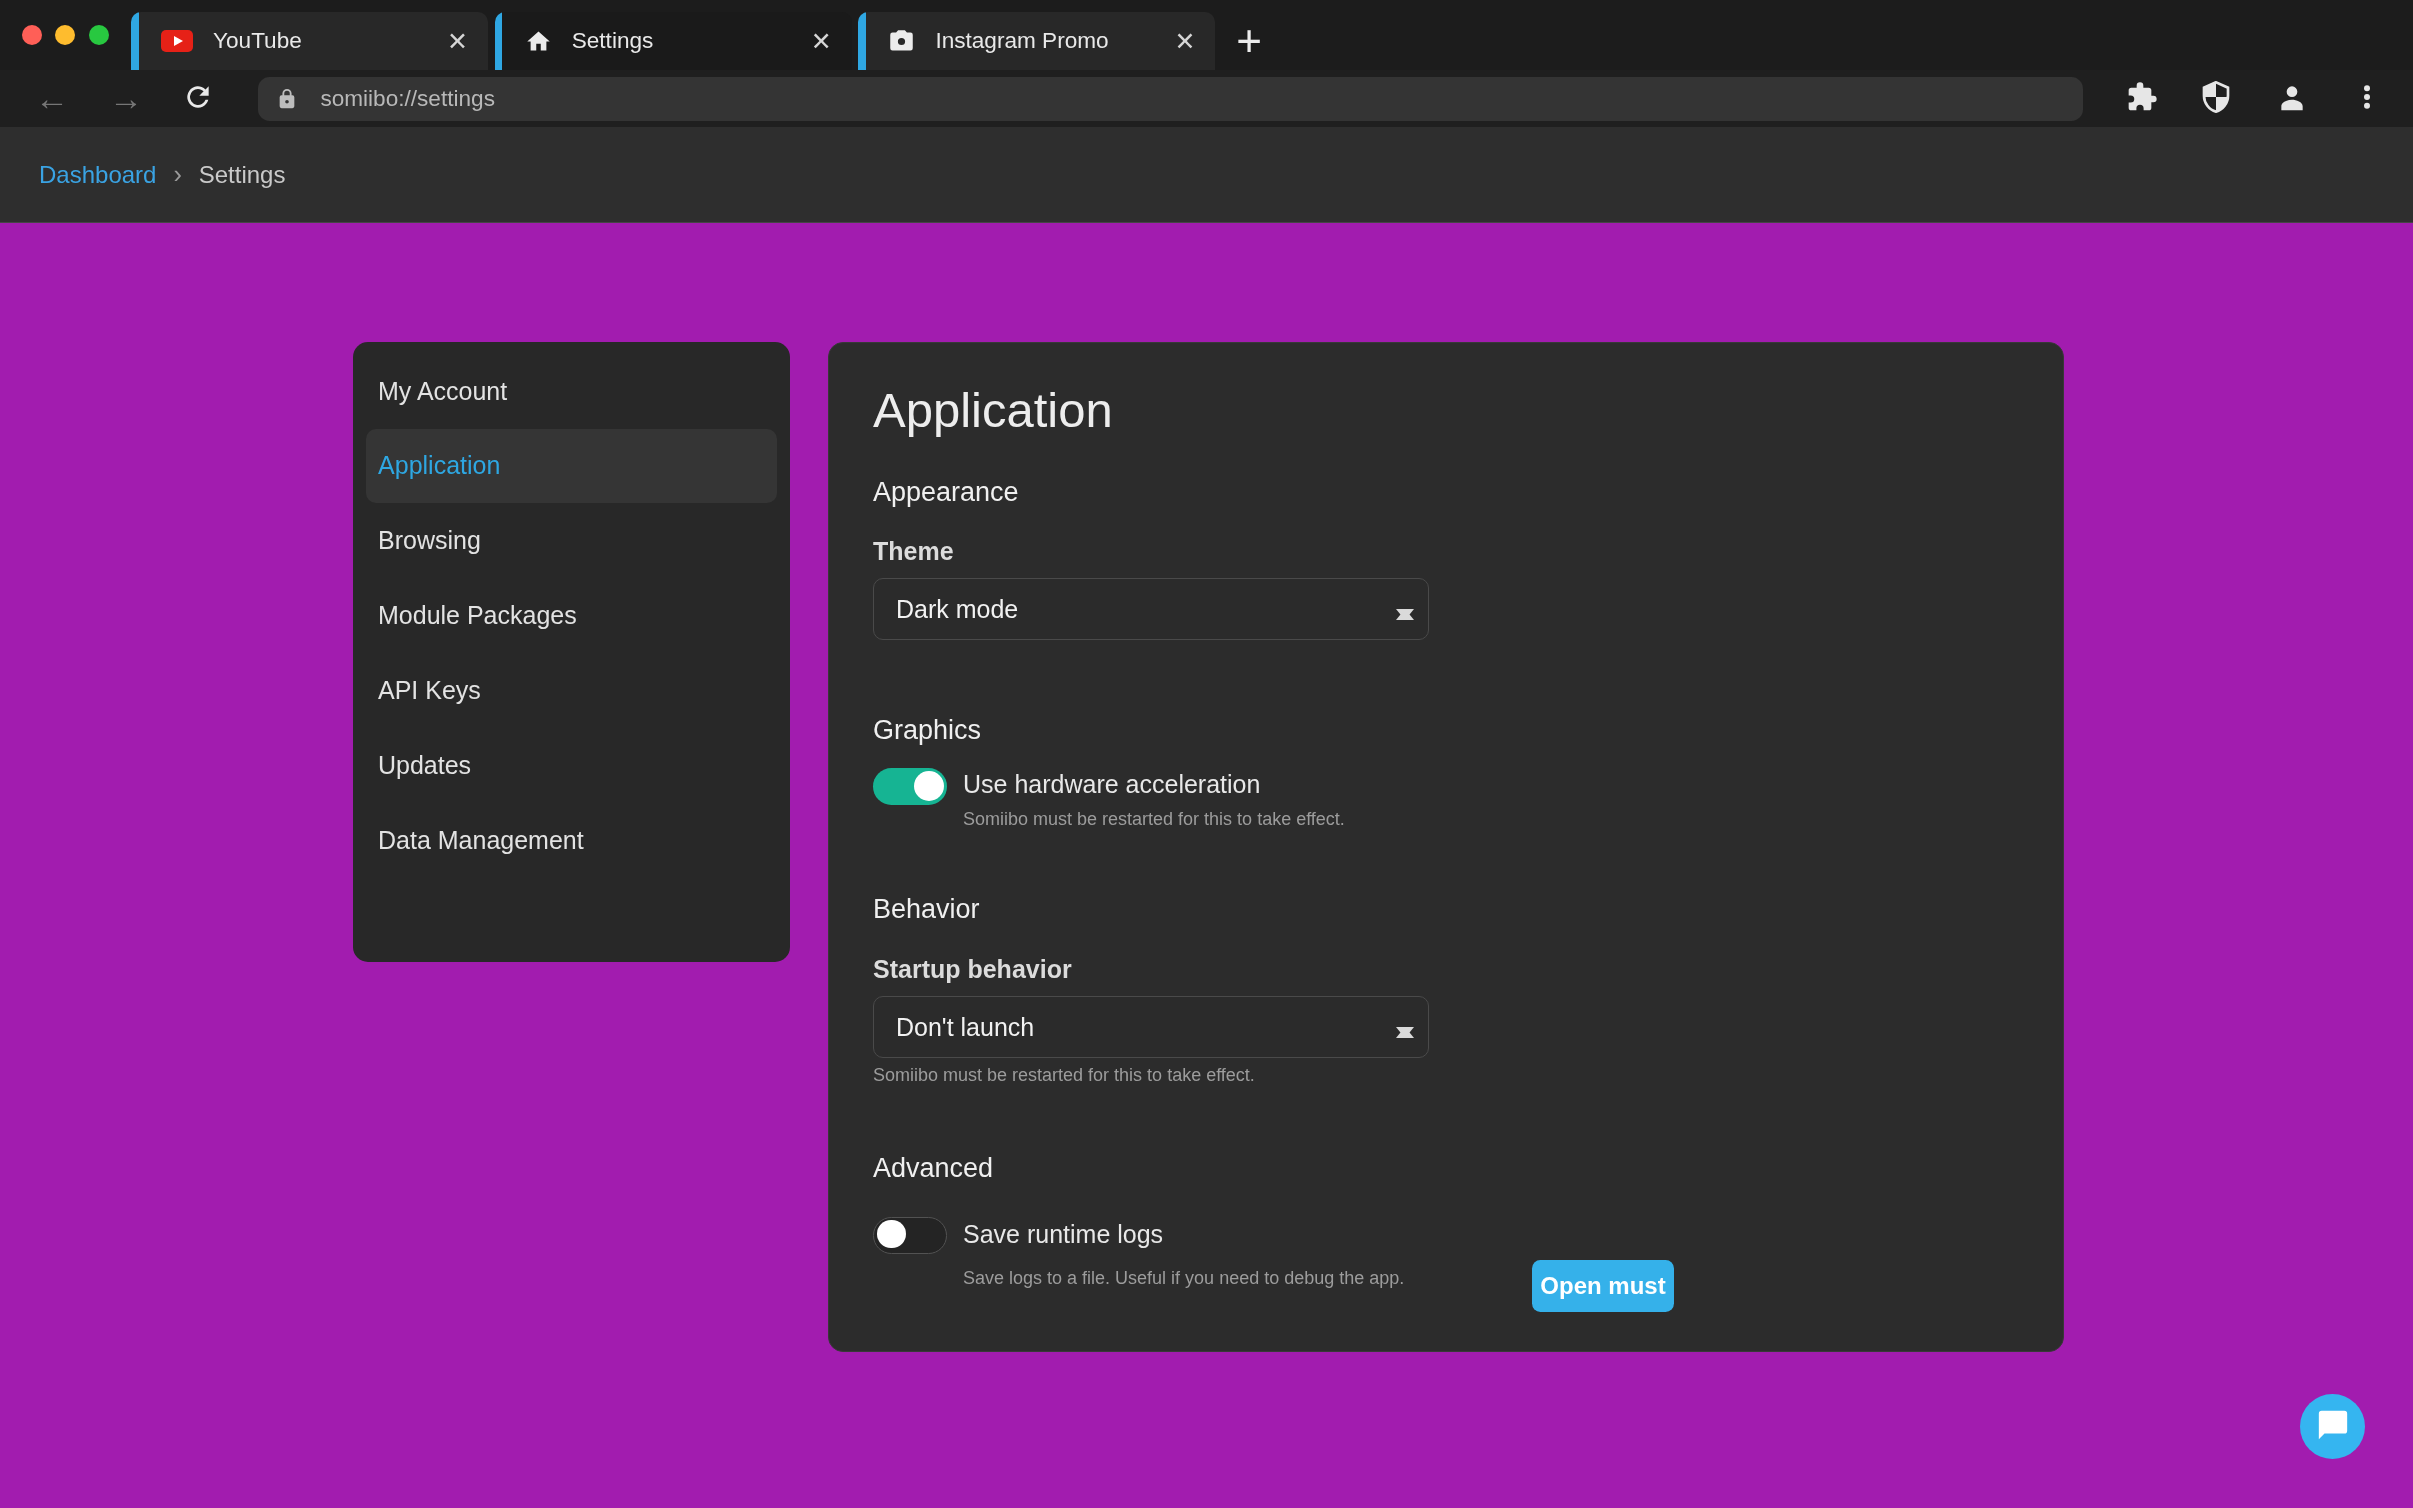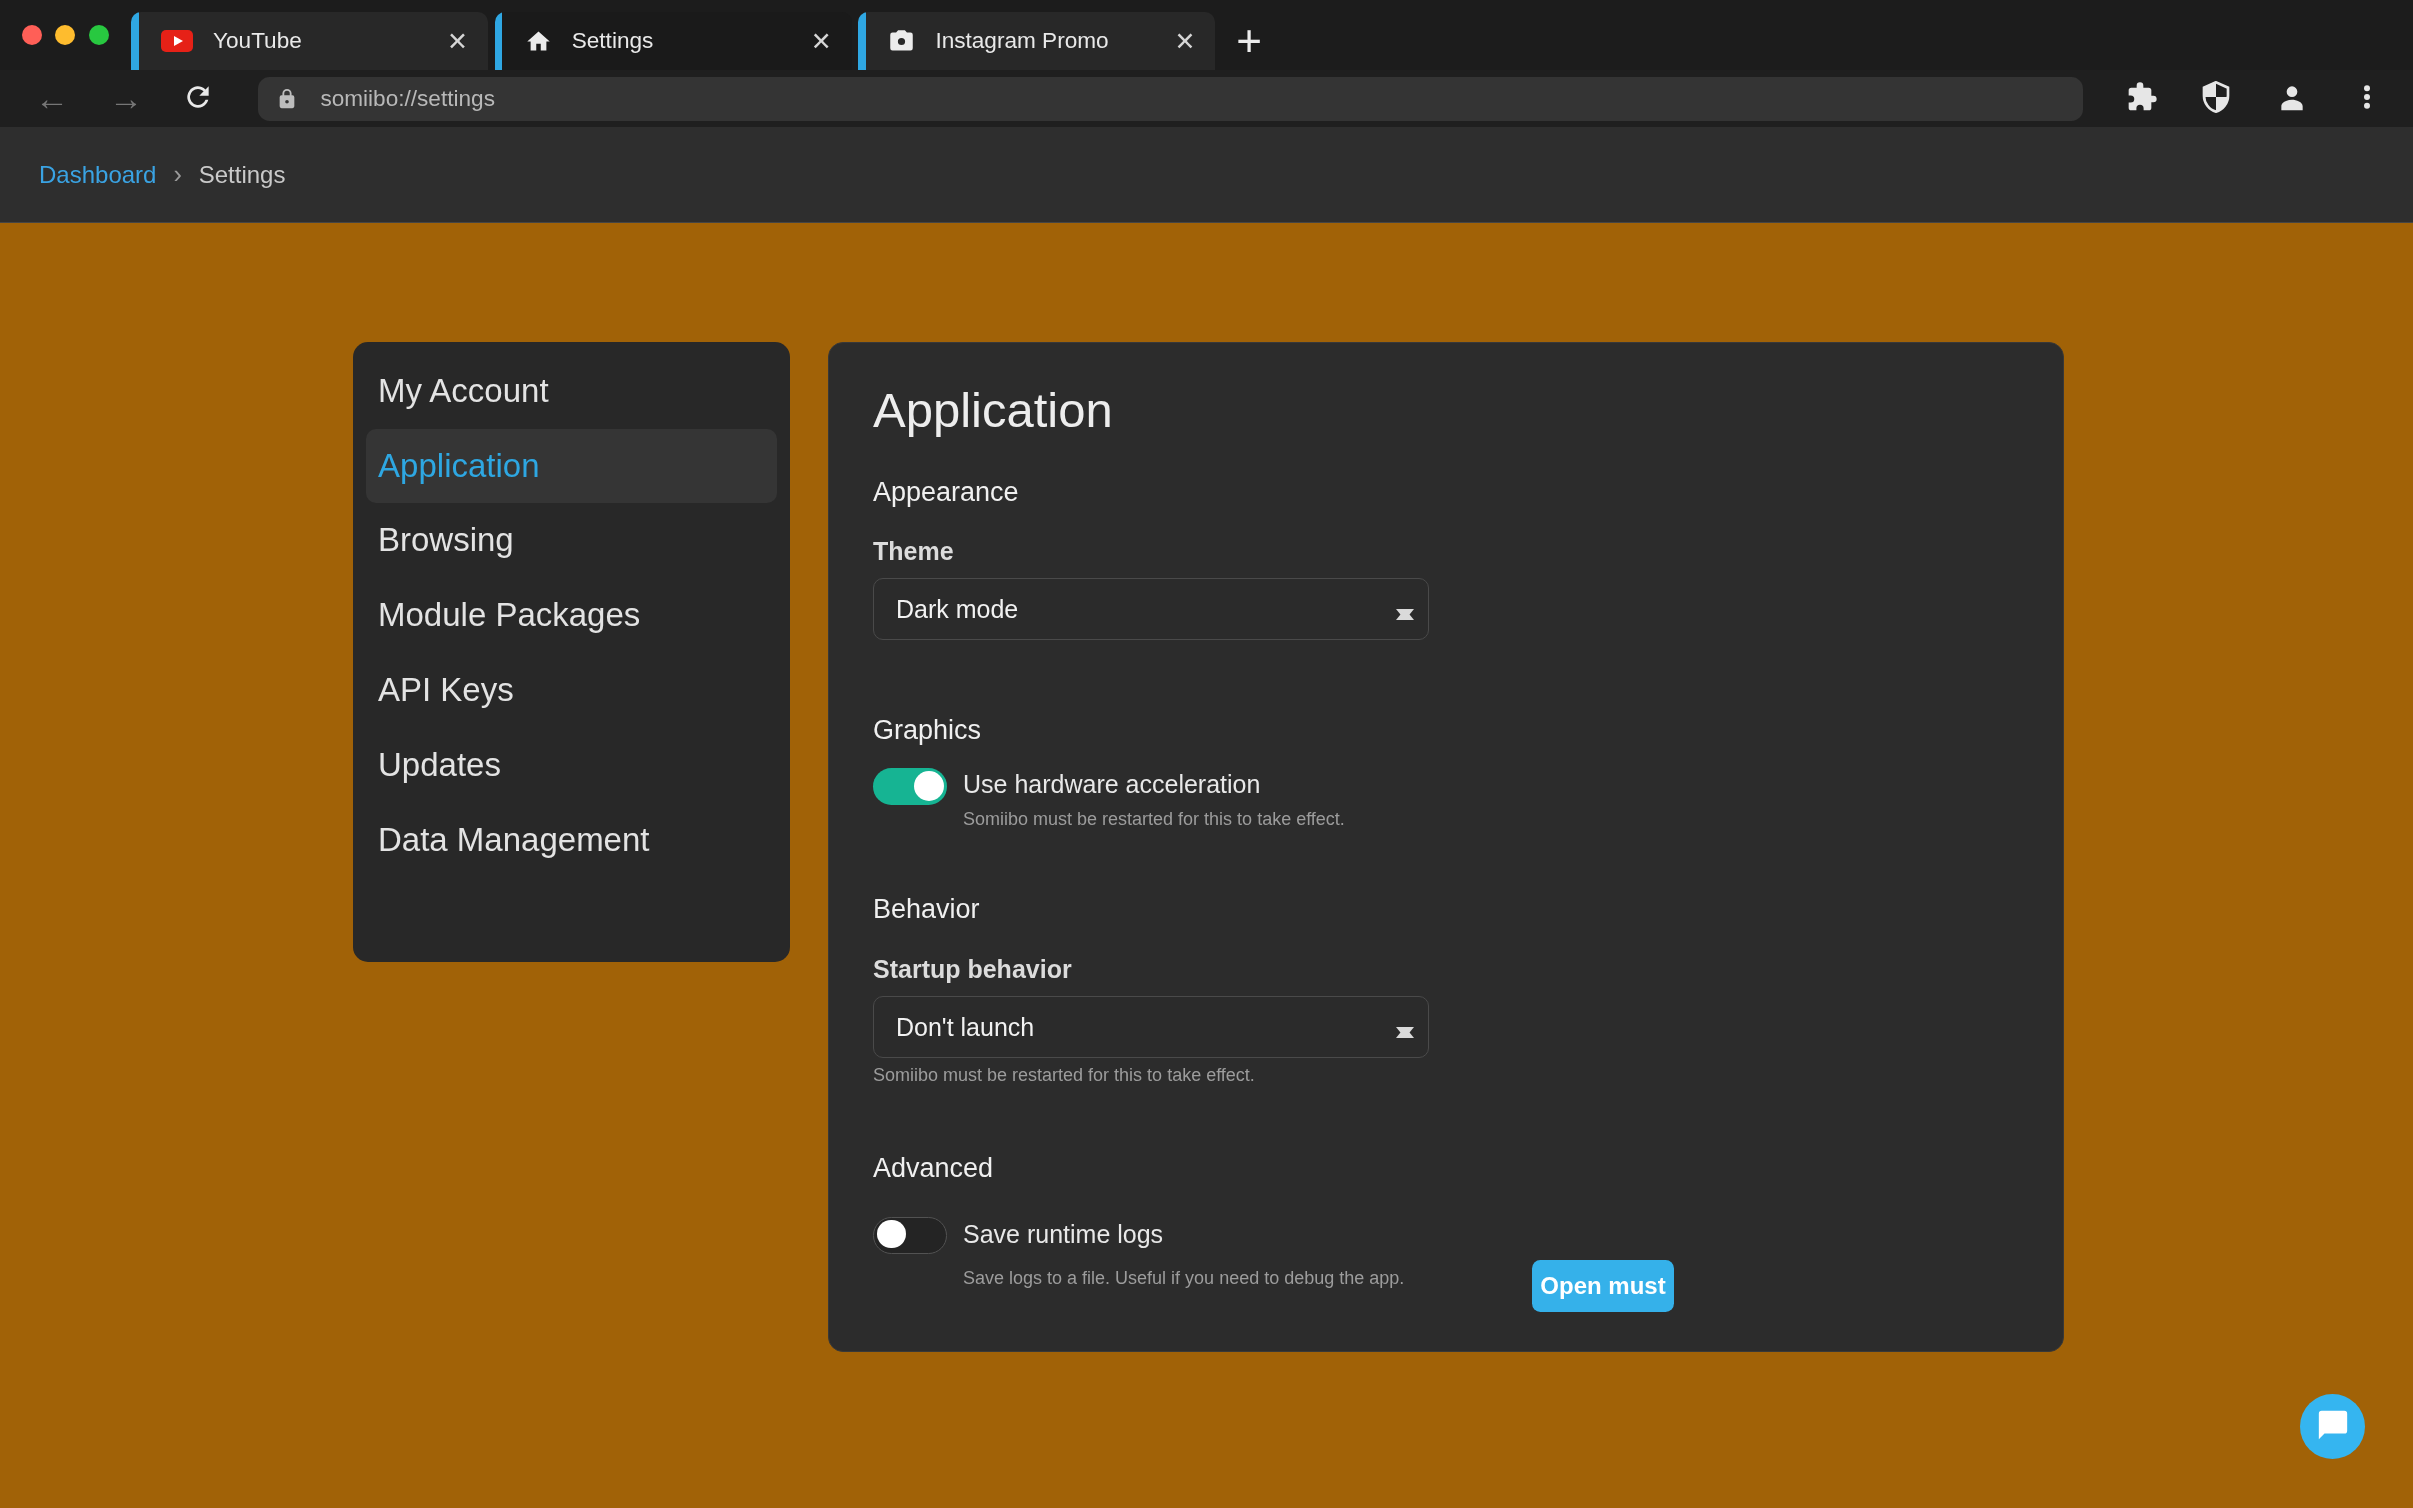--- a/index.html
+++ b/index.html
@@ -1,17 +1,17 @@
 <!DOCTYPE html>
 <html style="font-size:13.4px"><head>
 <meta charset="utf-8">
 <style>
   html,body{margin:0;padding:0;background:#222;}
   body{width:2413px;height:1508px;font-family:"Liberation Sans",sans-serif;-webkit-font-smoothing:antialiased;}
-  .screen{position:relative;width:2413px;height:1508px;background:#a16207;overflow:hidden;}
+  .screen{position:relative;width:2413px;height:1508px;background:#a21caf;overflow:hidden;}
 
   
   .titlebar{position:absolute;left:0;top:0;width:2413px;height:70px;background:#1c1c1c;}
   .traffic{position:absolute;left:22px;top:25px;display:flex;gap:13.4px;}
   .light{width:20px;height:20px;border-radius:50%;}
   .tabs{position:absolute;left:131px;top:11.7px;height:59px;display:flex;}
   .tab{position:relative;width:357px;height:59px;margin-right:6.7px;background:#282828;border-radius:10px 10px 0 0;display:flex;align-items:center;overflow:hidden;}
   .tab.active{background:#1a1a1a;}
   .stripe{position:absolute;left:0;top:0;bottom:0;width:7.5px;background:#2fa7e3;}
   .tab-icon{margin-left:30px;display:flex;align-items:center;}
@@ -31,21 +31,21 @@
   .action{position:absolute;top:0;height:57px;width:39px;display:flex;align-items:center;justify-content:center;}
 
   
   .crumbbar{position:absolute;left:0;top:127px;width:2413px;height:96px;background:#2e2e2e;border-bottom:1.7px solid #454545;box-sizing:border-box;display:flex;align-items:center;}
   .crumb-link{margin-left:39px;color:#3aa3e3;font-size:24px;}
   .crumb-sep{margin-left:17px;color:#9a9a9a;font-size:25px;}
   .crumb-cur{margin-left:17px;color:#c9c9c9;font-size:24px;}
 
   
   .sidebar{position:absolute;left:353px;top:342px;width:437px;height:620px;background:#282828;border-radius:15px;box-sizing:border-box;padding-top:11.7px;}
-  .side-item{height:75px;display:flex;align-items:center;padding-left:25px;color:#e3e3e3;font-size:33px;}
+  .side-item{height:75px;display:flex;align-items:center;padding-left:25px;color:#e3e3e3;font-size:25px;}
   .side-item.active{margin:0 13.4px;padding-left:11.7px;height:74px;background:#353535;border-radius:10px;color:#2ea7e2;}
 
   
   .panel{position:absolute;left:828px;top:342px;width:1236px;height:1010px;background:#2c2c2c;border:1.7px solid #383838;border-radius:15px;box-sizing:border-box;}
   .panel *{position:absolute;}
   .h1{left:44px;top:39px;font-size:49px;font-weight:500;color:#ededed;}
   .section-h{left:44px;font-size:27px;font-weight:500;color:#f0f0f0;}
   .field-label{left:44px;font-size:25px;color:#dcdcdc;font-weight:bold;}
   .selectbox{left:44px;width:556px;height:62px;background:#2b2b2b;border:1.7px solid #4a4a4a;border-radius:10px;box-sizing:border-box;}
   .select-text{left:22px;top:50%;transform:translateY(-50%);font-size:25px;color:#f2f2f2;position:absolute;}

